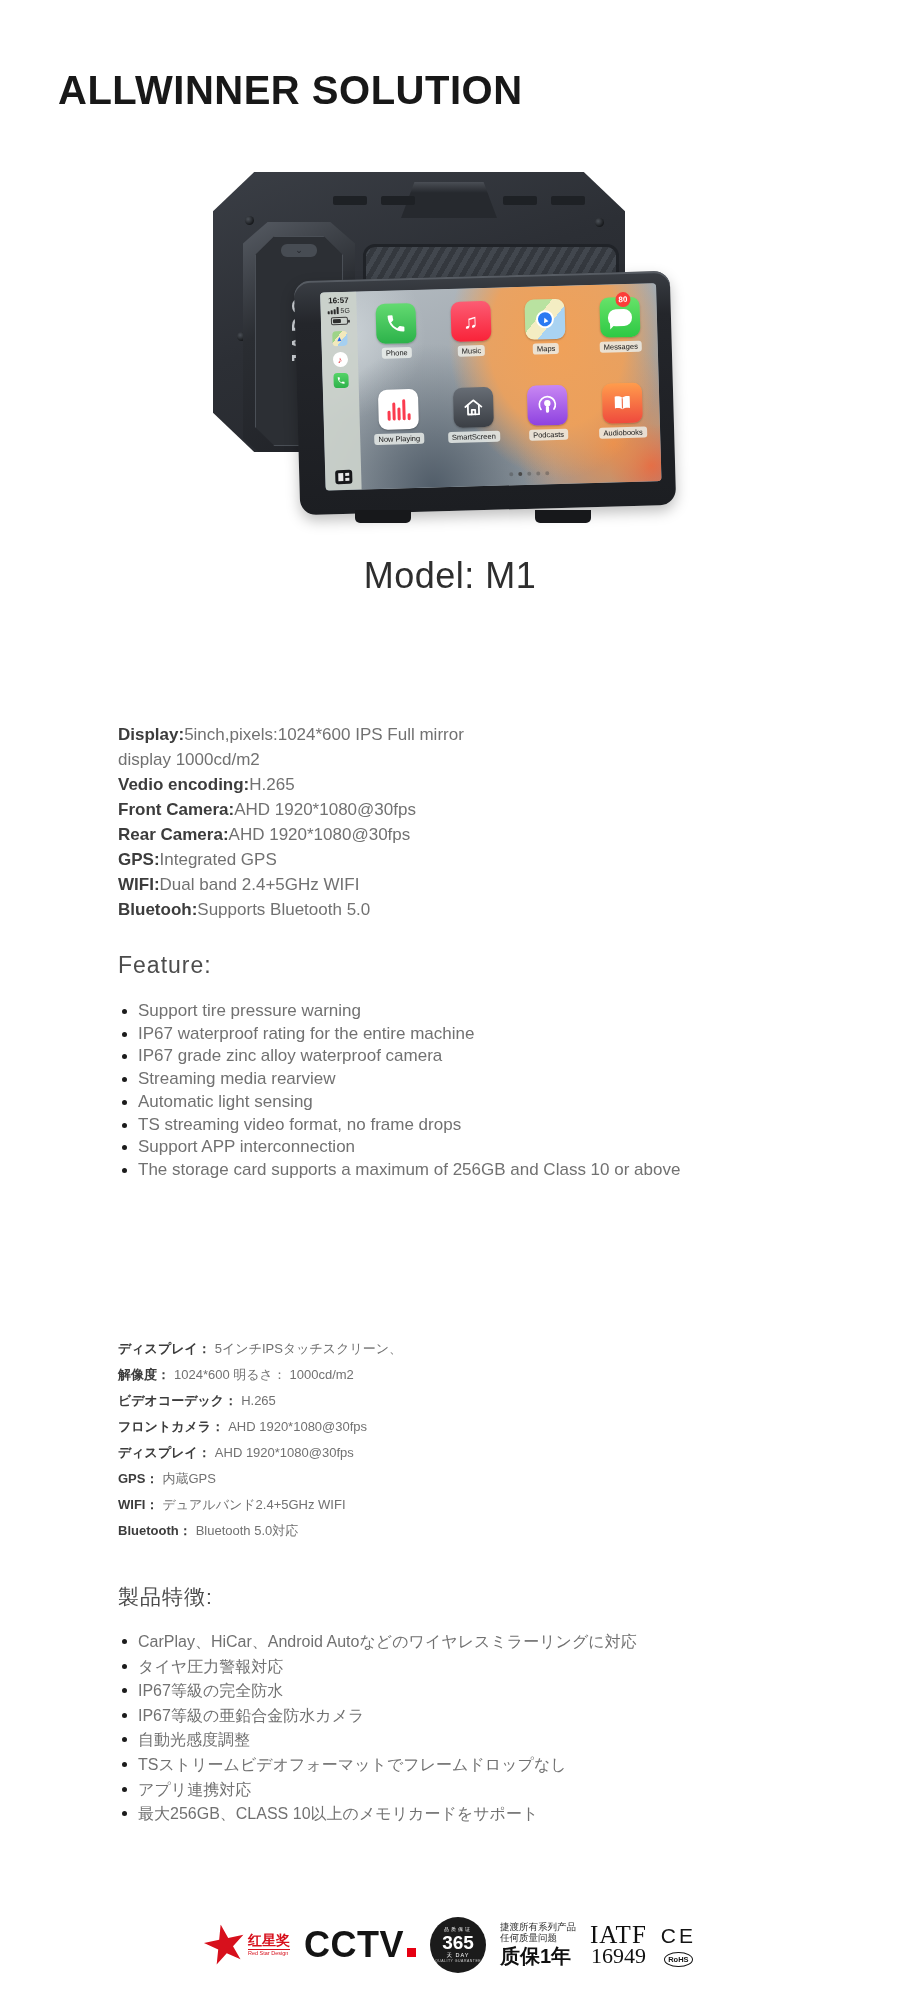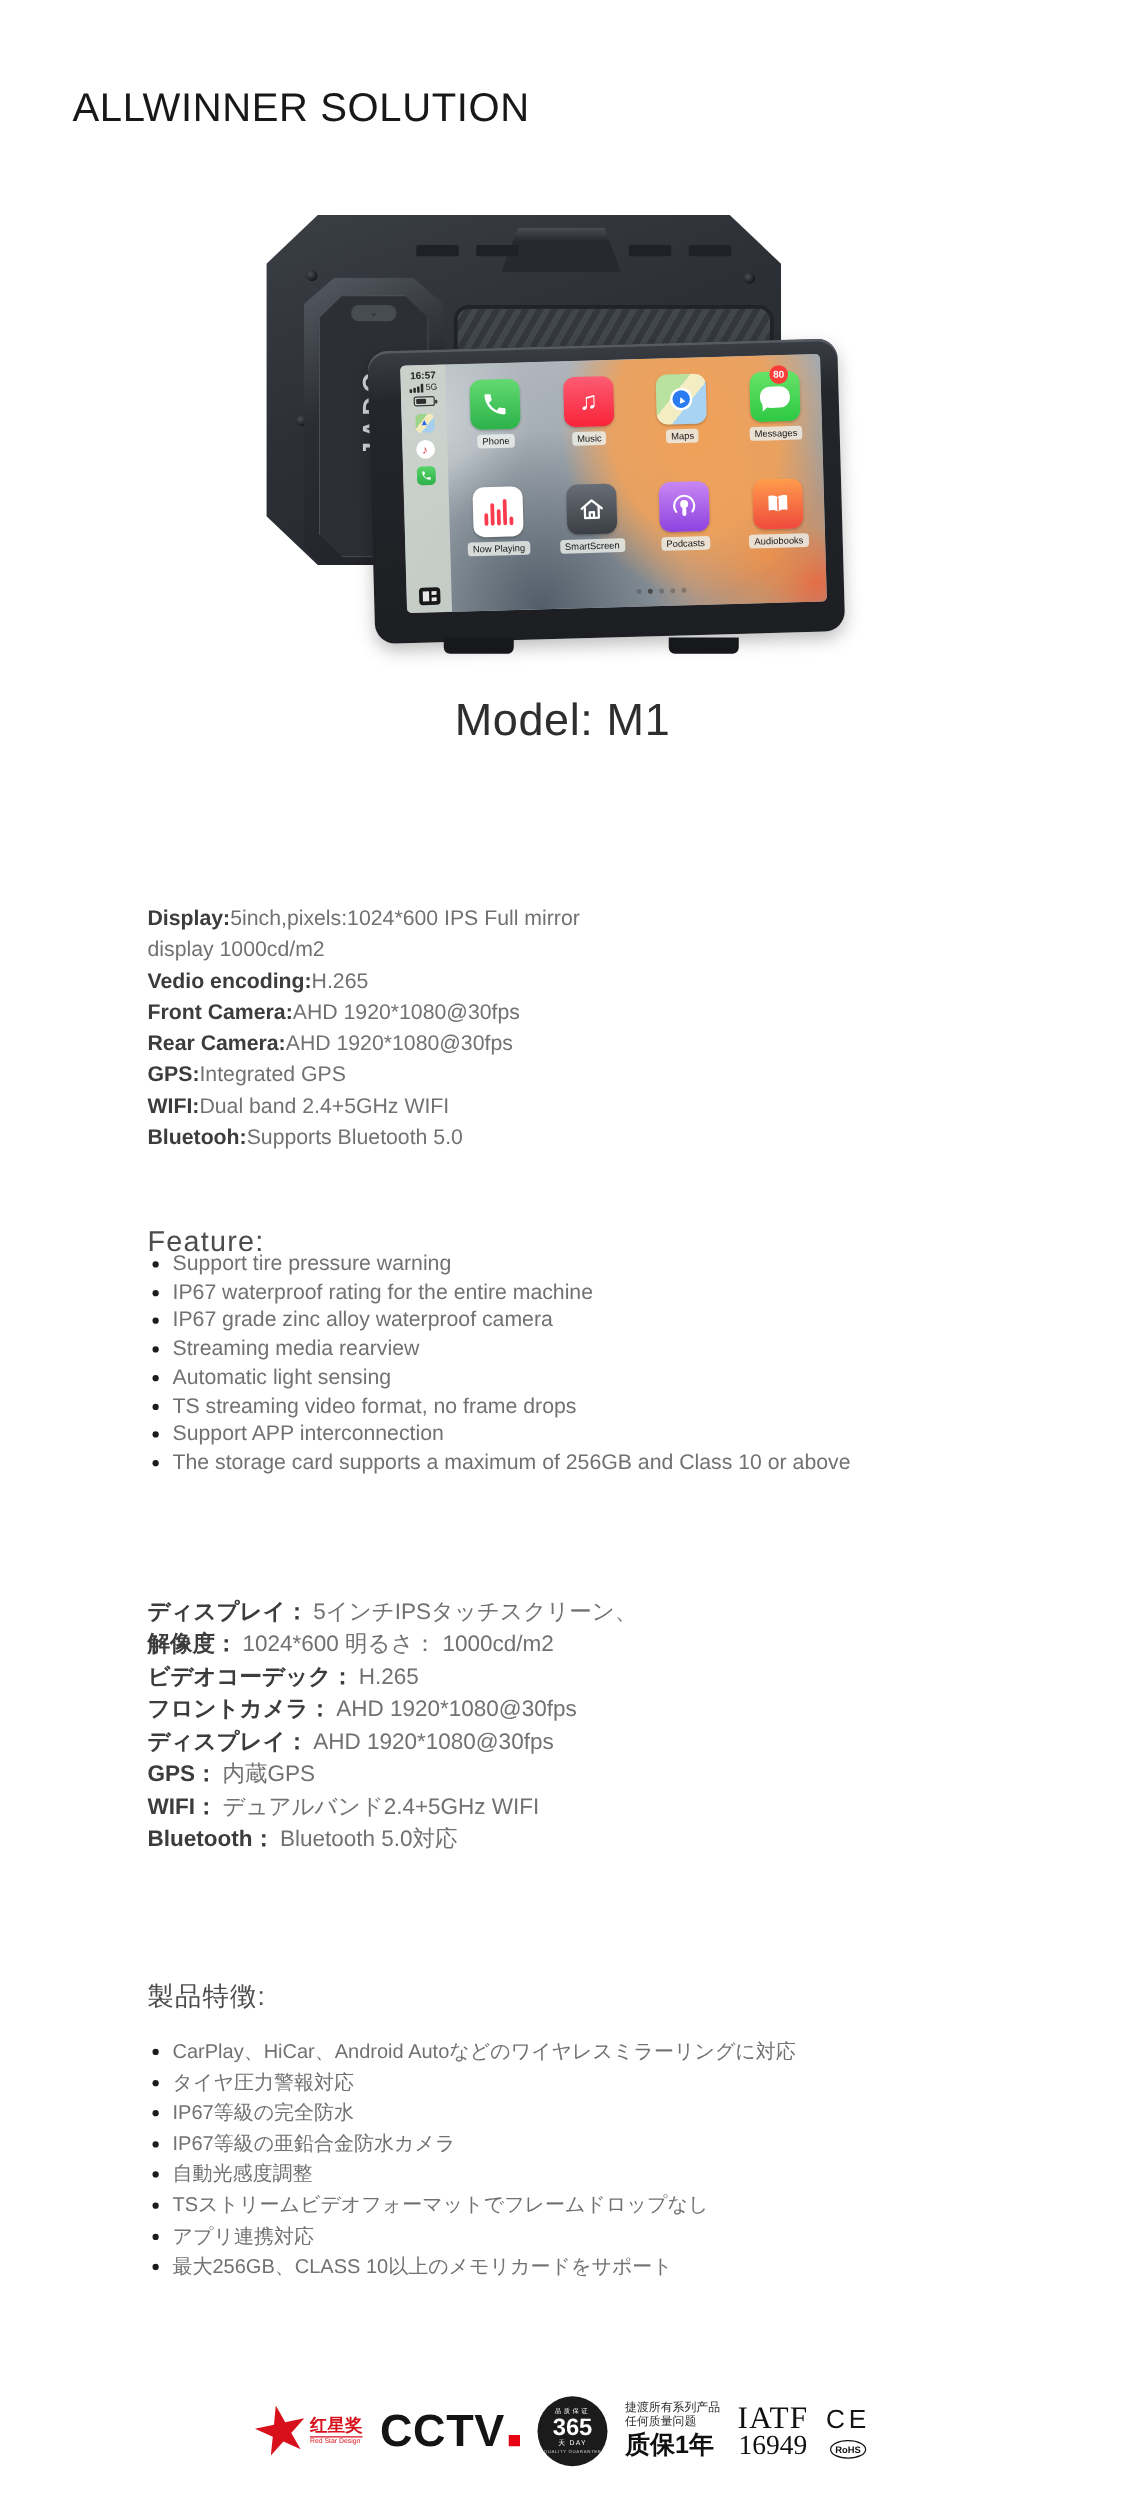--- a/index.html
+++ b/index.html
@@ -6,21 +6,21 @@
   html,body { background:#ffffff; }
   .page {
     position:relative; width:900px; height:2007px; margin:0 auto;
     background:#ffffff; overflow:hidden;
     font-family:"Liberation Sans", sans-serif;
   }
 
   
   .main-title {
     position:absolute; left:58px; top:68px;
-    font-size:32px; font-weight:400; letter-spacing:.5px; color:#181818;
+    font-size:40px; font-weight:700; letter-spacing:.5px; color:#181818;
   }
 
   
   .photo { position:absolute; left:205px; top:148px; width:492px; height:374px; }
 
   .back-unit {
     position:absolute; left:8px; top:24px; width:412px; height:280px;
     background:linear-gradient(160deg,#3a3e45 0%, #2c2f35 45%, #24262b 100%);
     clip-path:polygon(10% 0, 90% 0, 100% 14%, 100% 86%, 90% 100%, 10% 100%, 0 86%, 0 14%);
   }
@@ -157,27 +157,27 @@
   .foot-l, .foot-r { position:absolute; top:362px; width:56px; height:13px; background:#17181b; border-radius:0 0 5px 5px; }
   .foot-l { left:150px; } .foot-r { left:330px; }
 
   
   .model { position:absolute; left:0; top:555px; width:100%; text-align:center;
            font-size:36px; font-weight:400; color:#2e2e2e; letter-spacing:.5px; }
 
   
   .spec-block { position:absolute; left:118px; width:372px; font-size:17px; line-height:25px; }
   .spec-en { top:722px; }
-  .spec-jp { top:1276px; width:430px; line-height:26px; font-size:18px; }
+  .spec-jp { top:1336px; width:430px; line-height:26px; font-size:13px; }
   .spec-line .lbl { font-weight:700; color:#3c3c3c; }
   .spec-line .val { color:#717171; }
   .spec-jp .spec-line .val { margin-left:4px; }
 
   .sec-heading { position:absolute; left:118px; font-size:23px; color:#4c4c4c; letter-spacing:1px; }
-  .head-en { top:952px;margin-top:28px; }
+  .head-en { top:952px; }
   .head-jp { top:1583px; font-size:21px; }
 
   .blist { position:absolute; left:122px; width:600px; list-style:none; }
   .list-en { top:1000px; font-size:17px; line-height:22.7px; }
   .list-jp { top:1630px; font-size:16px; line-height:24.6px; }
   .blist li { display:flex; color:#717171; }
   .blist .dot { flex:none; width:5px; height:5px; border-radius:50%; background:#1c1c1c; margin:9px 11px 0 0; }
   .w-limit { display:inline-block; max-width:352px; }
 
   

